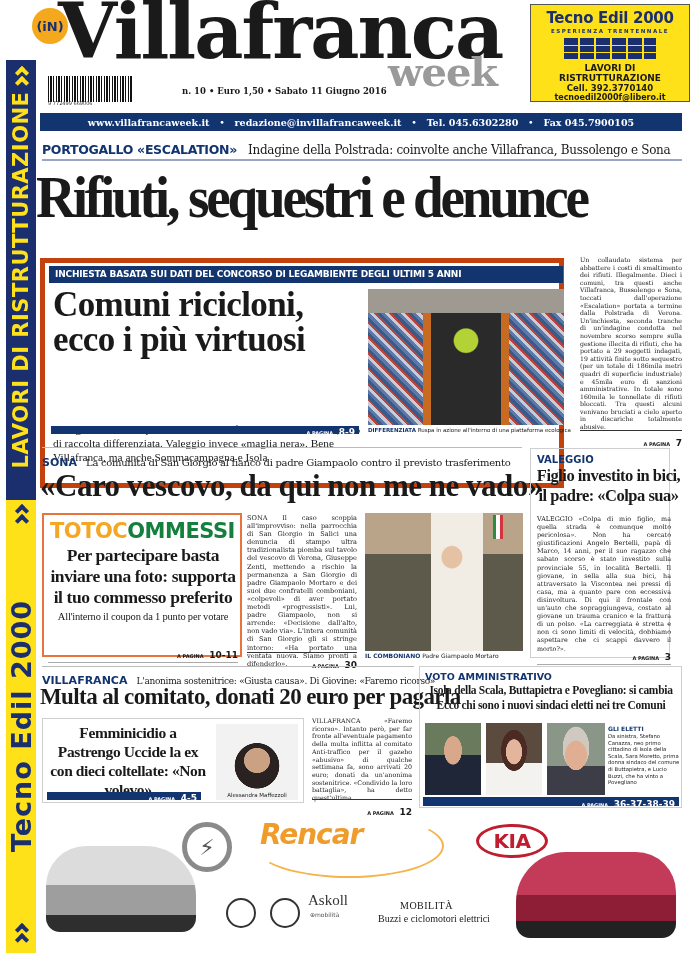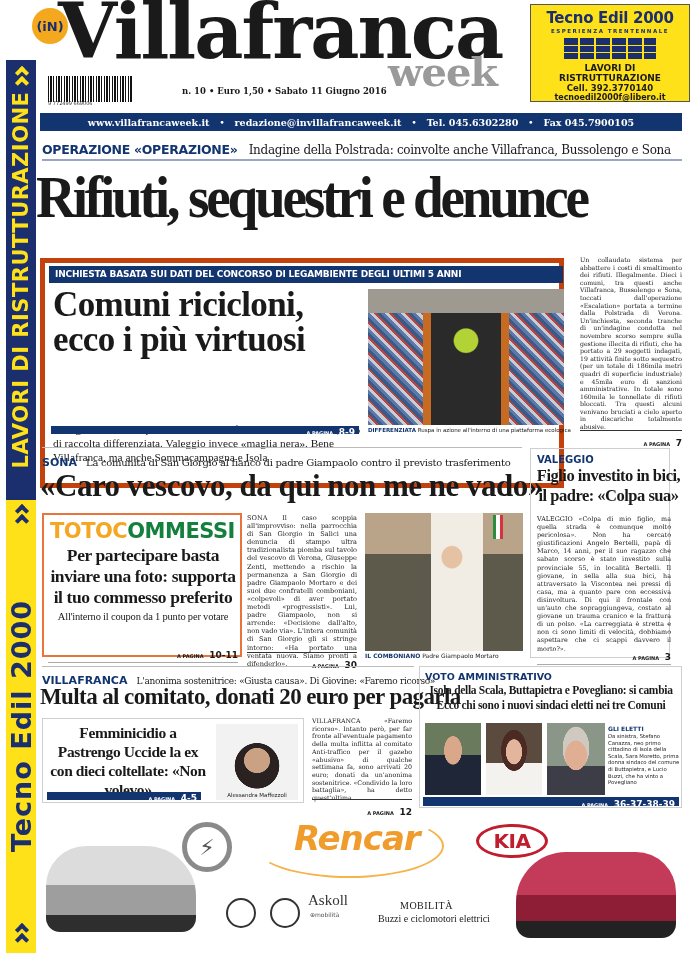--- a/index.html
+++ b/index.html
@@ -126,21 +126,21 @@
   .voto-photo { position: absolute; top: 56px; width: 56px; height: 72px; }
   #voto-photo-1 { left: 5px; background: radial-gradient(ellipse at 50% 38%, #d9a88b 0 22%, transparent 23%), linear-gradient(180deg, #6a7a5c 0 45%, #1e2638 45%); }
   #voto-photo-2 { left: 66px; background: radial-gradient(ellipse at 50% 40%, #e3b59c 0 20%, transparent 21%), radial-gradient(ellipse at 50% 38%, #4a2a22 0 32%, transparent 33%), linear-gradient(180deg, #5b4a3e 0 55%, #f4f2ee 55%); }
   #voto-photo-3 { left: 127px; width: 58px; background: radial-gradient(ellipse at 50% 45%, #e0ae93 0 26%, transparent 27%), radial-gradient(ellipse at 50% 35%, #cfc9c2 0 32%, transparent 33%), linear-gradient(180deg, #8a9688 0 60%, #3d3d48 60%); }
   #voto-caption-title { position: absolute; left: 188px; top: 58px; font-family: "DejaVu Sans", sans-serif; font-weight: bold; font-size: 6px; color: #12356f; }
   #voto-caption { position: absolute; left: 188px; top: 66px; width: 73px; font-family: "DejaVu Sans", sans-serif; font-size: 5.3px; line-height: 6.6px; }
   #voto-page { position: absolute; left: 3px; top: 130px; width: 256px; height: 9px; background: #12356f; color: #fff; text-align: right; padding-right: 4px; line-height: 9px; font-family: "DejaVu Sans", sans-serif; font-weight: bold; }
 
   
   #ad-bottom { left: 40px; top: 812px; width: 648px; height: 142px; }
-  #rencar-logo { position: absolute; left: 220px; top: 6px; font-family: "DejaVu Sans", sans-serif; font-style: italic; font-weight: bold; font-size: 34px; color: #f09c2d; letter-spacing: -1px; margin-left: 34px; }
+  #rencar-logo { position: absolute; left: 220px; top: 6px; font-family: "DejaVu Sans", sans-serif; font-style: italic; font-weight: bold; font-size: 28px; color: #f09c2d; letter-spacing: -1px; }
   #rencar-swoosh { position: absolute; left: 214px; top: 2px; width: 190px; height: 64px; border: 2px solid #f5b34a; border-left-color: transparent; border-top-color: transparent; border-radius: 50%; }
   #opel-logo { position: absolute; left: 142px; top: 10px; width: 50px; height: 50px; border-radius: 50%; border: 5px solid #8a8a8a; display: flex; align-items: center; justify-content: center; font-size: 22px; font-family: "DejaVu Sans", sans-serif; font-weight: bold; color: #555; }
   #kia-logo { position: absolute; left: 436px; top: 12px; width: 72px; height: 34px; border-radius: 50%; border: 3px solid #c01e2e; color: #c01e2e; font-family: "DejaVu Sans", sans-serif; font-weight: bold; font-size: 20px; display: flex; align-items: center; justify-content: center; letter-spacing: -0.5px; }
   #car-left { position: absolute; left: 6px; top: 34px; width: 150px; height: 86px; border-radius: 40px 50px 14px 14px; background: linear-gradient(180deg, #dcdcdc 0 45%, #9e9e9e 45% 80%, #2e2e2e 80%); }
   #car-right { position: absolute; left: 476px; top: 40px; width: 160px; height: 86px; border-radius: 50px 40px 14px 14px; background: linear-gradient(180deg, #c43a59 0 50%, #8e1e36 50% 80%, #222 80%); }
   #bike { position: absolute; left: 186px; top: 64px; width: 76px; height: 56px; }
   #bike .w { position: absolute; top: 22px; width: 30px; height: 30px; border-radius: 50%; border: 2px solid #333; }
   #askoll-logo { position: absolute; left: 268px; top: 80px; font-family: Liberation Serif, serif; font-size: 15px; color: #333; }
   #askoll-sub { position: absolute; left: 270px; top: 99px; font-family: "DejaVu Sans", sans-serif; font-size: 6px; color: #555; }
   #mob-title { position: absolute; left: 360px; top: 88px; font-family: "Liberation Serif", serif; font-size: 10px; letter-spacing: 0.5px; }
@@ -186,21 +186,21 @@
   <span>www.villafrancaweek.it</span>
   <span class="sep">•</span>
   <span>redazione@invillafrancaweek.it</span>
   <span class="sep">•</span>
   <span>Tel. 045.6302280</span>
   <span class="sep">•</span>
   <span>Fax 045.7900105</span>
 </div>
 
 <div id="kicker" class="abs">
-  <span id="kicker-label">OPERAZIONE «OPERAZIONE»</span>
+  <span id="kicker-label">PORTOGALLO «ESCALATION»</span>
   <span id="kicker-text">Indagine della Polstrada: coinvolte anche Villafranca, Bussolengo e Sona</span>
 </div>
 <div id="main-headline" class="abs">Rifiuti, sequestri e denunce</div>
 
 <div id="feature-box" class="abs">
   <div id="feature-kicker">INCHIESTA BASATA SUI DATI DEL CONCORSO DI LEGAMBIENTE DEGLI ULTIMI 5 ANNI</div>
   <div id="feature-headline">Comuni ricicloni, ecco i più virtuosi</div>
   <div id="feature-deck">Povegliano la realtà più attenta nel Villafranchese: nel 2015 77,88% di raccolta differenziata. Valeggio invece «maglia nera». Bene Villafranca, ma anche Sommacampagna e Isola</div>
   <div id="feature-page-bar">
     <span class="pg-small">A PAGINA</span>

